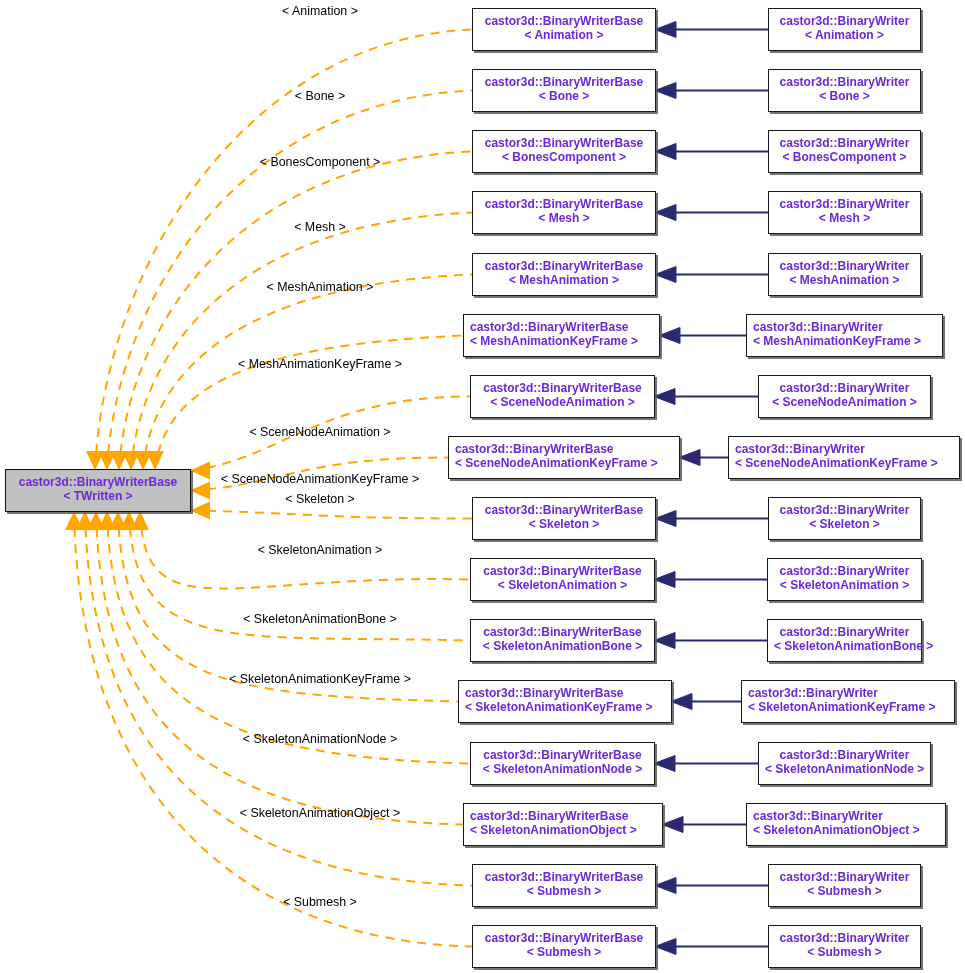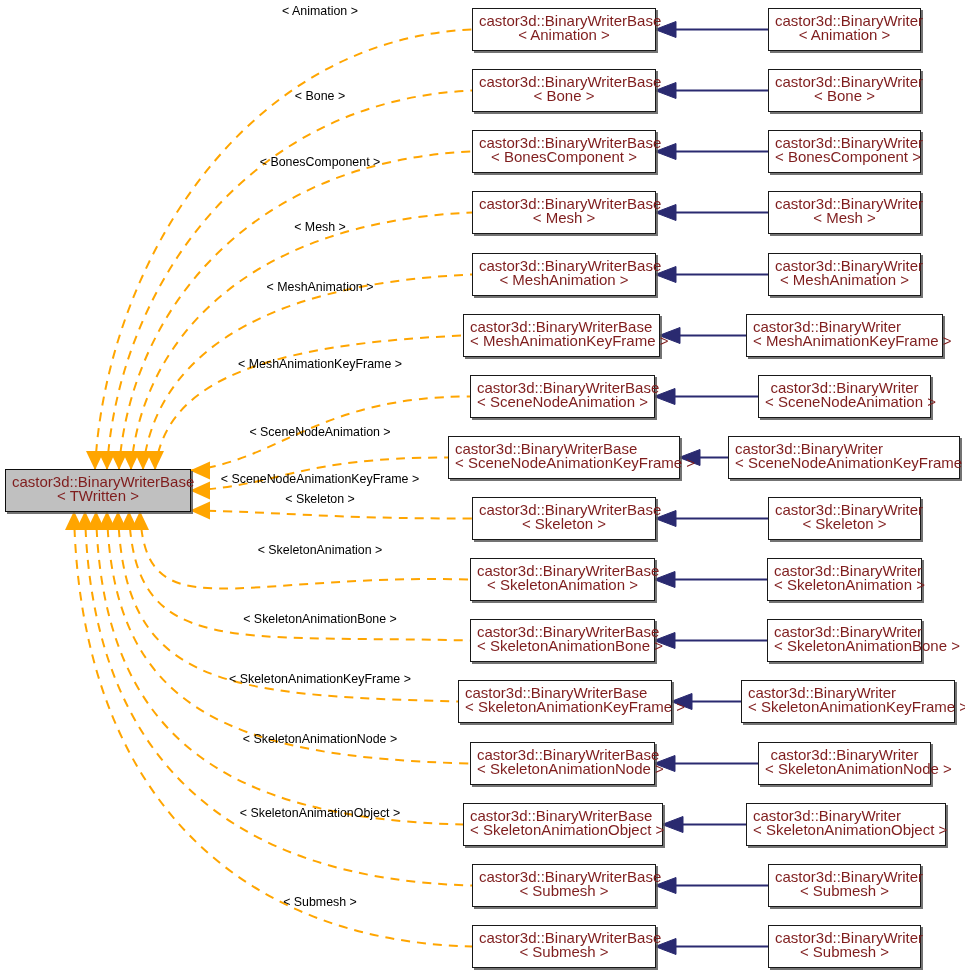--- a/index.html
+++ b/index.html
@@ -10,26 +10,27 @@
     font-family:"Liberation Sans", sans-serif;
     overflow:hidden;
   }
   #edge-layer{position:absolute;left:0;top:0;width:965px;height:973px;}
   .node{
     position:absolute;
     box-sizing:border-box;
     border:1px solid #191919;
     background:#ffffff;
     box-shadow:2px 2px 0 rgba(90,90,90,0.85);
-    font-size:15px;
+    font-size:12px;
     line-height:14.2px;
-    color:#7f1d1d;
+    color:#6d28d9;
     padding:5px 6px 0 6px;
     white-space:nowrap;
     text-align:center;
+    font-weight:bold;
   }
   .node.root{
     background:#c0c0c0;
     border:1px solid #0d0d0d;
   }
   .node.wide{text-align:left;}
   .node .l1,.node .l2{display:block;}
   .edge-label{
     position:absolute;
     font-size:12.4px;

